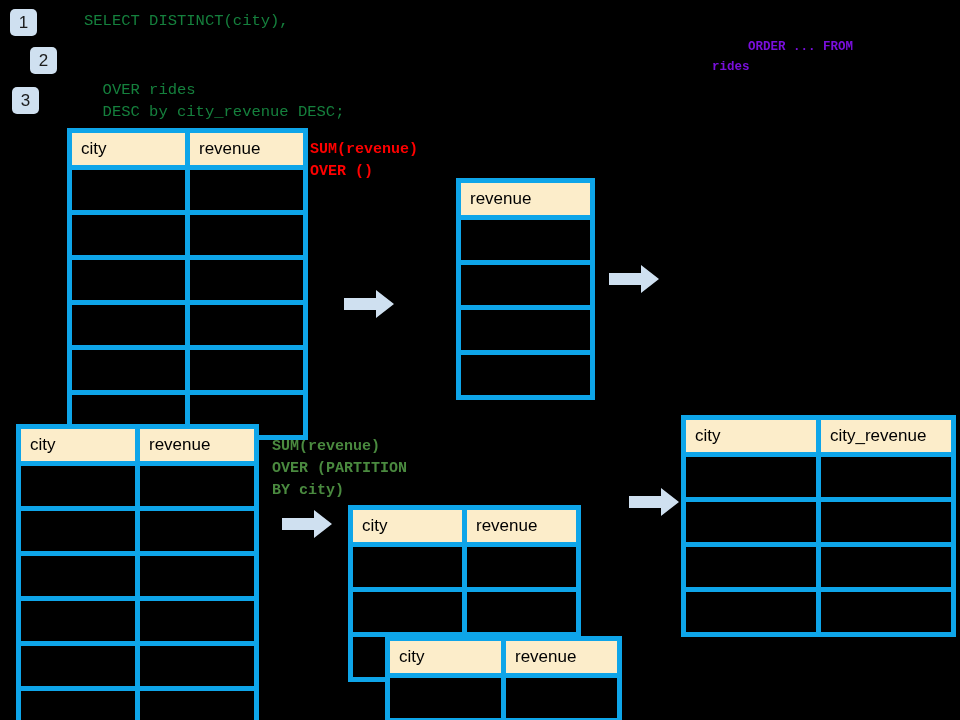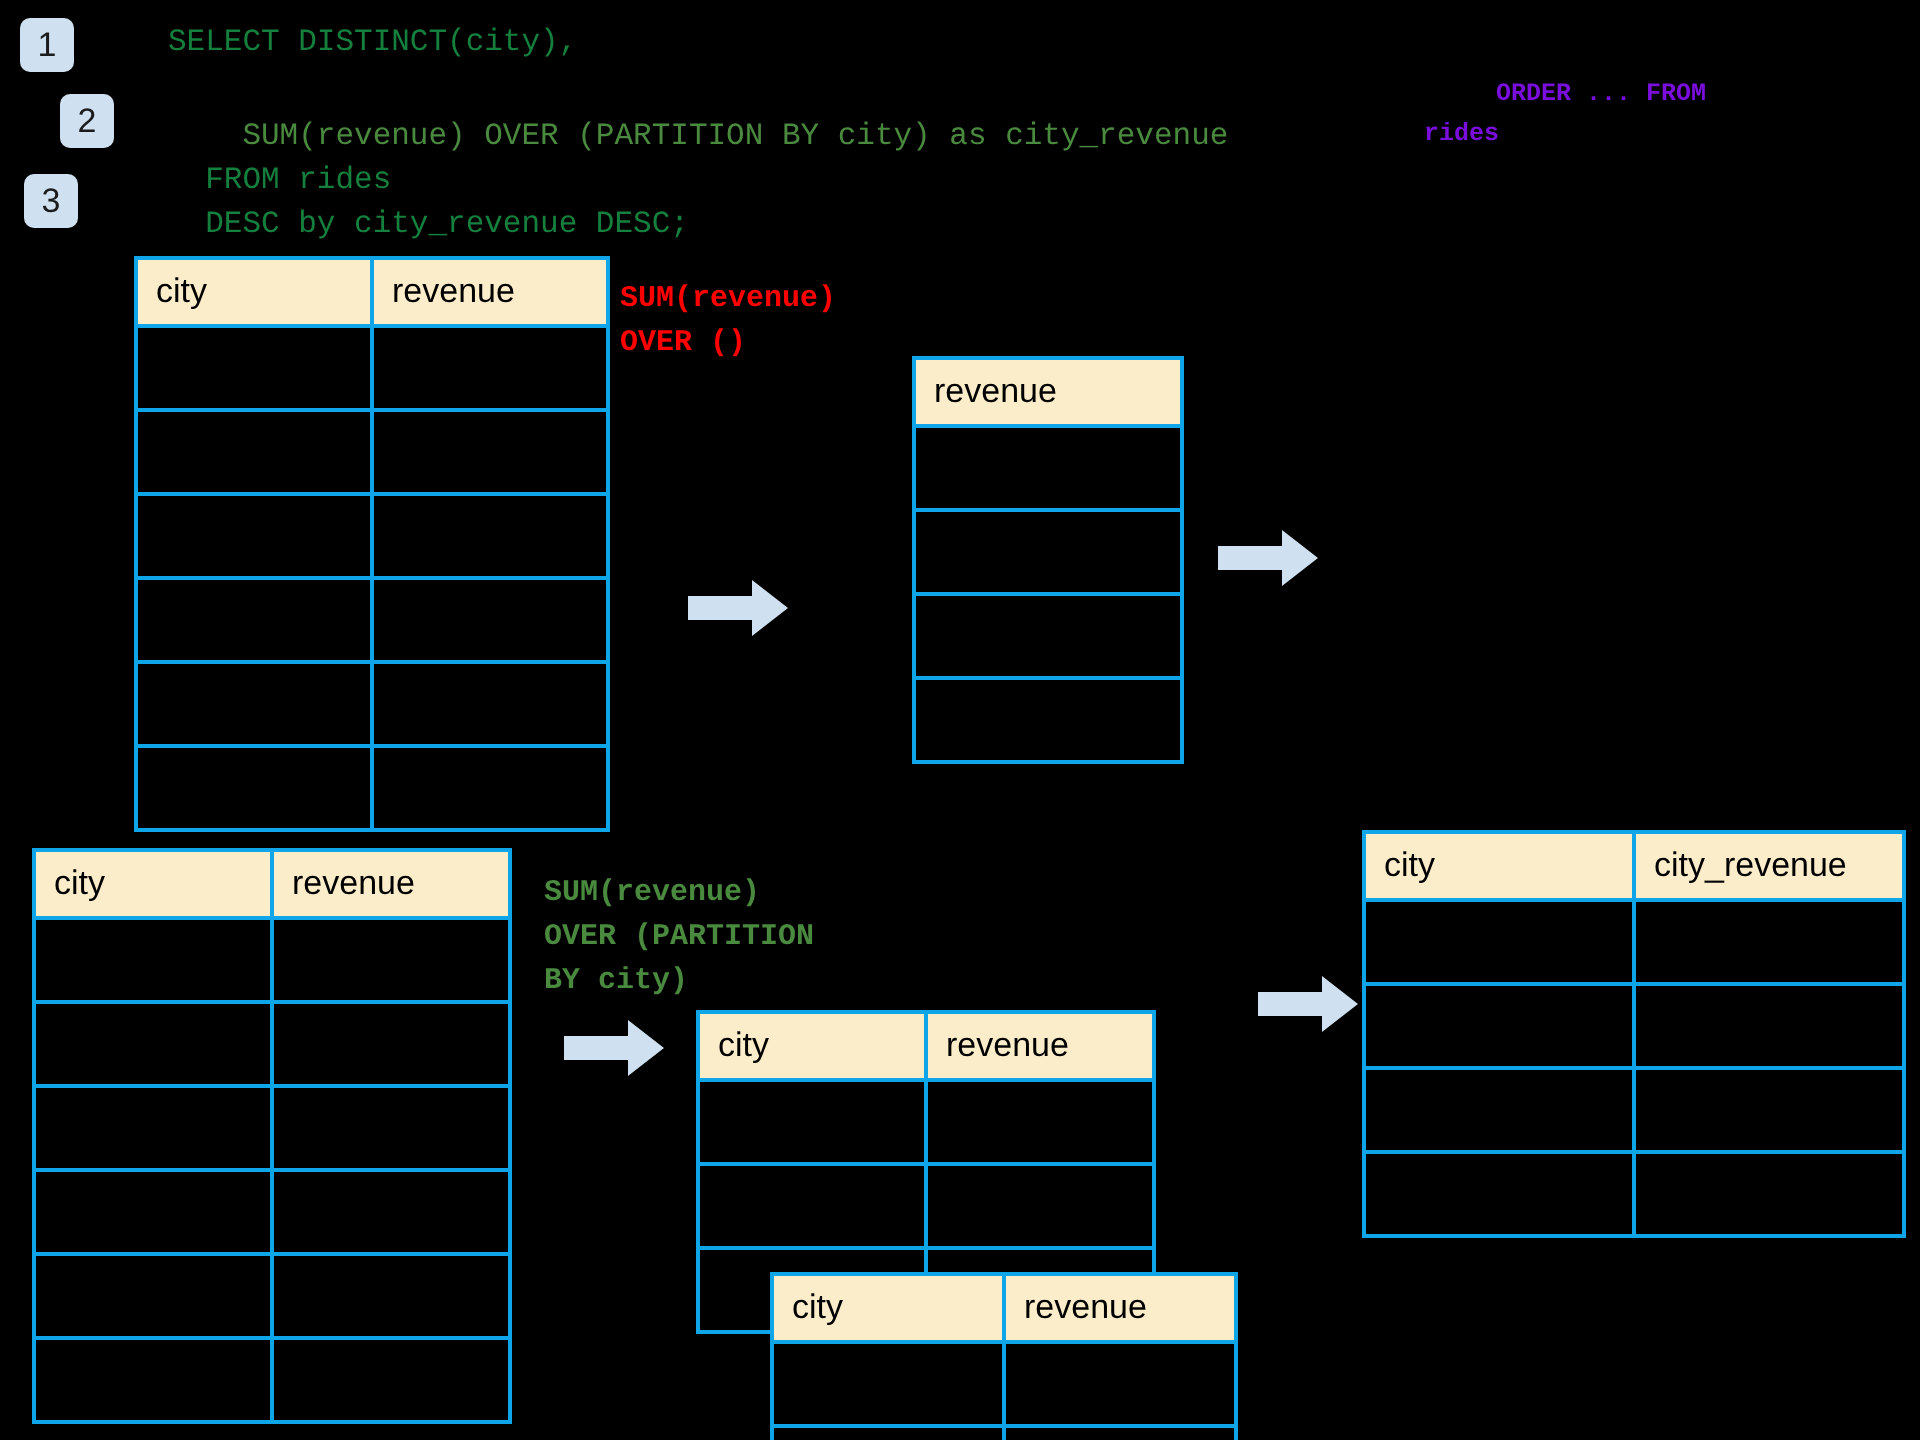--- a/index.html
+++ b/index.html
@@ -66,21 +66,21 @@
   .annot.green { color: #4a8a3f; }
 
   
   .tbl {
     position: absolute;
     border-collapse: collapse;
     background: #000000;
     table-layout: fixed;
   }
   .tbl th, .tbl td {
-    border: 2px solid #0ea5e9;
+    border: 5px solid #0ea5e9;
     padding: 0;
     margin: 3px;
   }
   .tbl th {
     background: #fcedca;
     color: #000000;
     font-family: "Liberation Sans", sans-serif;
     font-size: 17px;
     font-weight: normal;
     text-align: left;
@@ -101,22 +101,21 @@
 </head>
 <body>
 
 <div id="canvas">
 
   <div class="badge" style="left:10px; top:9px;">1</div>
   <div class="badge" style="left:30px; top:47px;">2</div>
   <div class="badge" style="left:12px; top:87px;">3</div>
 
   <div class="code c-purple" style="left:84px; top:11px;">SELECT DISTINCT(city),</div>
-  <div class="code c-green" style="left:84px; top:58px;">    SUM(revenue) OVER (PARTITION BY city) as city_revenue</div>
-  <div class="code c-purple" style="left:84px; top:80px;">  FROM rides</div>
+  <div class="code c-purple" style="left:84px; top:80px;">  OVER rides</div>
   <div class="code c-purple" style="left:84px; top:102px;">  DESC by city_revenue DESC;</div>
 
   <div class="side-note" style="left:748px; top:38px;">ORDER ... FROM</div>
   <div class="side-note" style="left:712px; top:58px;">rides</div>
 
   <div class="annot red" style="left:310px; top:139px;">SUM(revenue)
 OVER ()</div>
 
   <div class="annot green" style="left:272px; top:436px;">SUM(revenue)
 OVER (PARTITION

